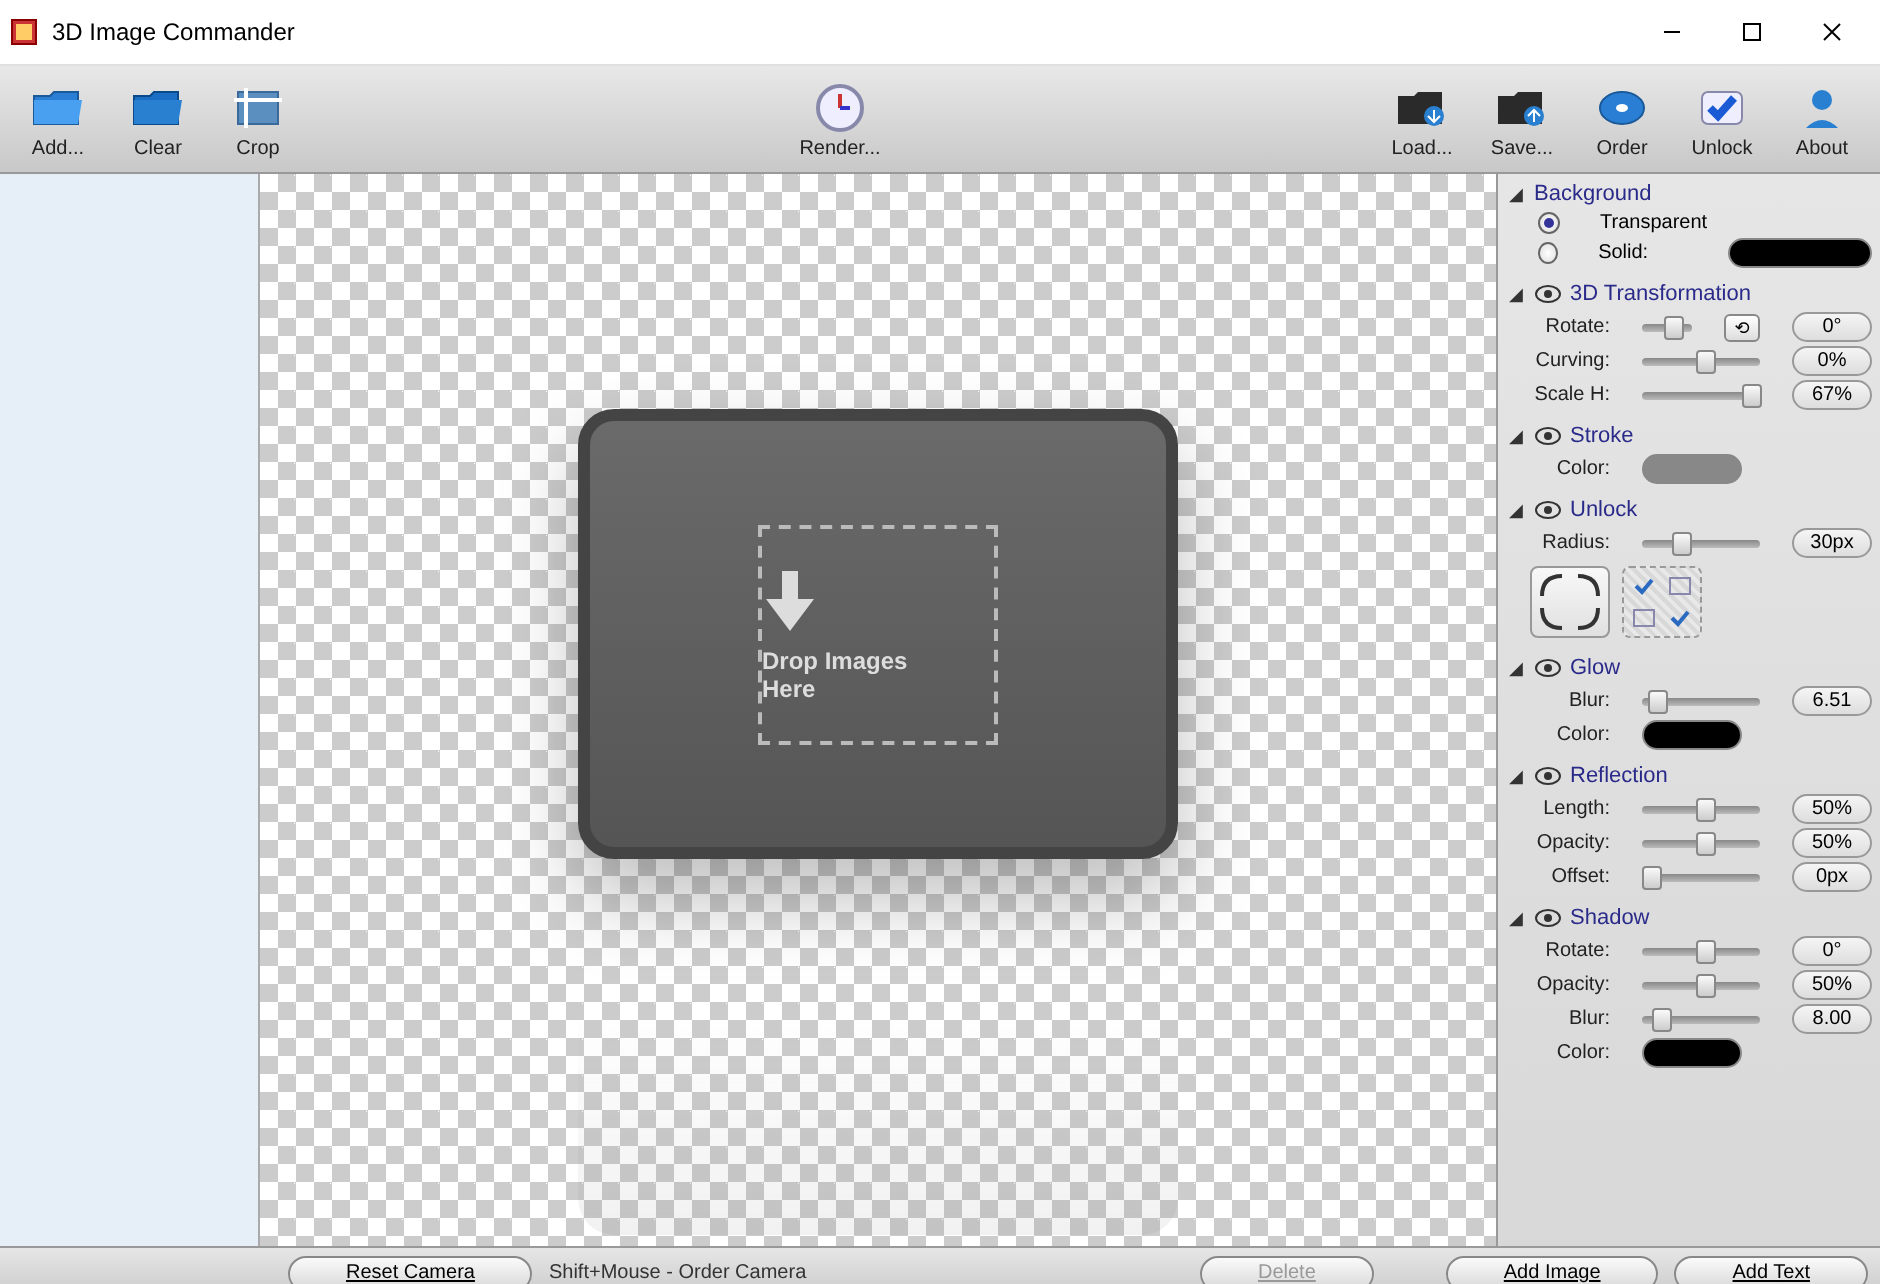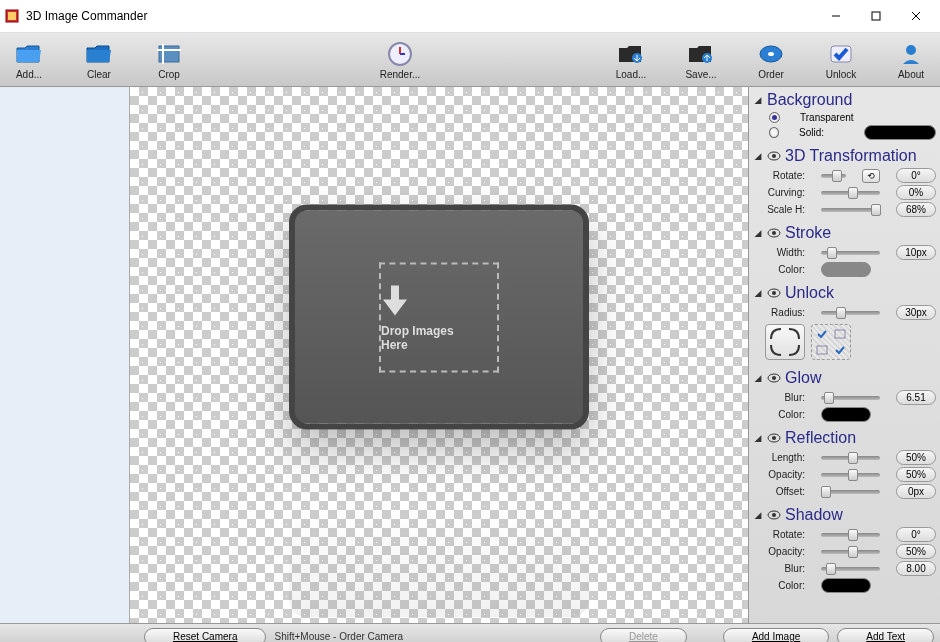--- a/index.html
+++ b/index.html
@@ -7,21 +7,21 @@
 
 
 .titlebar { height: 26px; background: #fff; display: flex; align-items: center; padding: 16px 4px; border-bottom: 1px solid #e0e0e0; }
 .titlebar .app-icon { width: 16px; height: 16px; margin-right: 6px; display: inline-flex; align-items: center; justify-content: center; }
 .titlebar .title { font-size: 12px; color: #000; flex: 1; }
 .winbtns { display: flex; gap: 0; }
 .winbtn { width: 40px; height: 26px; display: flex; align-items: center; justify-content: center; font-size: 14px; color: #000; }
 
 
 .toolbar { height: 54px; background: linear-gradient(#e8e8e8, #c8c8c8); border-bottom: 1px solid #999; display: flex; align-items: center; padding: 2px 4px; }
-.tb-group { display: flex; gap: 20px; }
+.tb-group { display: flex; gap: 0; }
 .tb-spacer { flex: 1; }
 .tb-btn { display: flex; flex-direction: column; align-items: center; justify-content: center; width: 50px; height: 48px; cursor: pointer; border-radius: 3px; }
 .tb-icon { width: 30px; height: 28px; display: flex; align-items: center; justify-content: center; }
 .tb-label { font-size: 10px; color: #222; margin-top: 1px; }
 
 
 .main { display: flex; height: 536px; }
 .sidebar-left { width: 130px; background: #e6eff8; border-right: 1px solid #aaa; }
 .canvas-wrap { flex: 1; position: relative; overflow: hidden; background: #fff; }
 .checker {
@@ -55,21 +55,21 @@
 }
 .dropzone { border: 2px dashed #bbb; width: 120px; height: 110px; display: flex; flex-direction: column; align-items: flex-start; justify-content: center; color: #ddd; font-weight: bold; text-align: center; font-size: 12px; }
 .dropzone .arrow { margin-bottom: 6px; }
 
 
 .panel-right { width: 192px; background: linear-gradient(#e6e6e6, #d8d8d8); border-left: 1px solid #999; overflow-y: auto; padding: 2px 4px; font-size: 11px; }
 .section { margin-bottom: 4px; }
 .section-head { display: flex; align-items: center; gap: 4px; padding: 2px 0; color: #1a1a6a; font-weight: normal; }
 .tri { width: 10px; text-align: center; font-size: 9px; color: #333; }
 .eye { width: 14px; height: 10px; }
-.section-title { font-size: 16px; color: #2a2a8a; }
+.section-title { font-size: 11px; color: #2a2a8a; }
 .row { display: flex; align-items: center; gap: 16px; padding: 1px 0 1px 10px; }
 .row-label { width: 42px; text-align: right; font-size: 10px; color: #222; }
 .slider { flex: 1; height: 12px; position: relative; display: flex; align-items: center; }
 .slider-track { height: 4px; flex: 1; background: linear-gradient(#888,#bbb); border-radius: 2px; position: relative; }
 .slider-thumb { position: absolute; top: -4px; width: 10px; height: 12px; background: linear-gradient(#fafafa,#ccc); border: 1px solid #888; border-radius: 2px; }
 .val-box { width: 40px; height: 15px; background: linear-gradient(#f5f5f5,#ddd); border: 1px solid #999; border-radius: 8px; font-size: 10px; display: flex; align-items: center; justify-content: center; }
 .color-swatch { width: 50px; height: 15px; background: #000; border: 1px solid #888; border-radius: 8px; }
 .color-swatch.gray { background: #888; }
 .radio-row { display: flex; align-items: center; gap: 20px; padding: 1px 0 1px 16px; font-size: 10px; }
 .radio { width: 11px; height: 11px; border: 1px solid #666; border-radius: 50%; background: radial-gradient(#fff,#ddd); display: inline-flex; align-items: center; justify-content: center; }
@@ -280,41 +280,32 @@
           </div>
           <span class="val-box">0%</span>
         </div>
       <div class="row">
           <span class="row-label">Scale H:</span>
           <div class="slider">
             <div class="slider-track">
               <div class="slider-thumb" style="left:85%"></div>
             </div>
           </div>
-          <span class="val-box">68%</span>
+          <span class="val-box">67%</span>
         </div>
     </div>
 
     <div class="section">
       <div class="section-head">
           <span class="tri">◢</span>
           <svg class="eye" width="14" height="10">
             <ellipse cx="7" cy="5" rx="6" ry="4" fill="none" stroke="#333"></ellipse>
             <circle cx="7" cy="5" r="2" fill="#333"></circle>
           </svg>
           <span class="section-title">Stroke</span>
-        </div>
-      <div class="row">
-          <span class="row-label">Width:</span>
-          <div class="slider">
-            <div class="slider-track">
-              <div class="slider-thumb" style="left:10%"></div>
-            </div>
-          </div>
-          <span class="val-box">10px</span>
         </div>
       <div class="row">
           <span class="row-label">Color:</span>
           <span class="color-swatch gray"></span>
         </div>
     </div>
 
     <div class="section">
       <div class="section-head">
           <span class="tri">◢</span>

